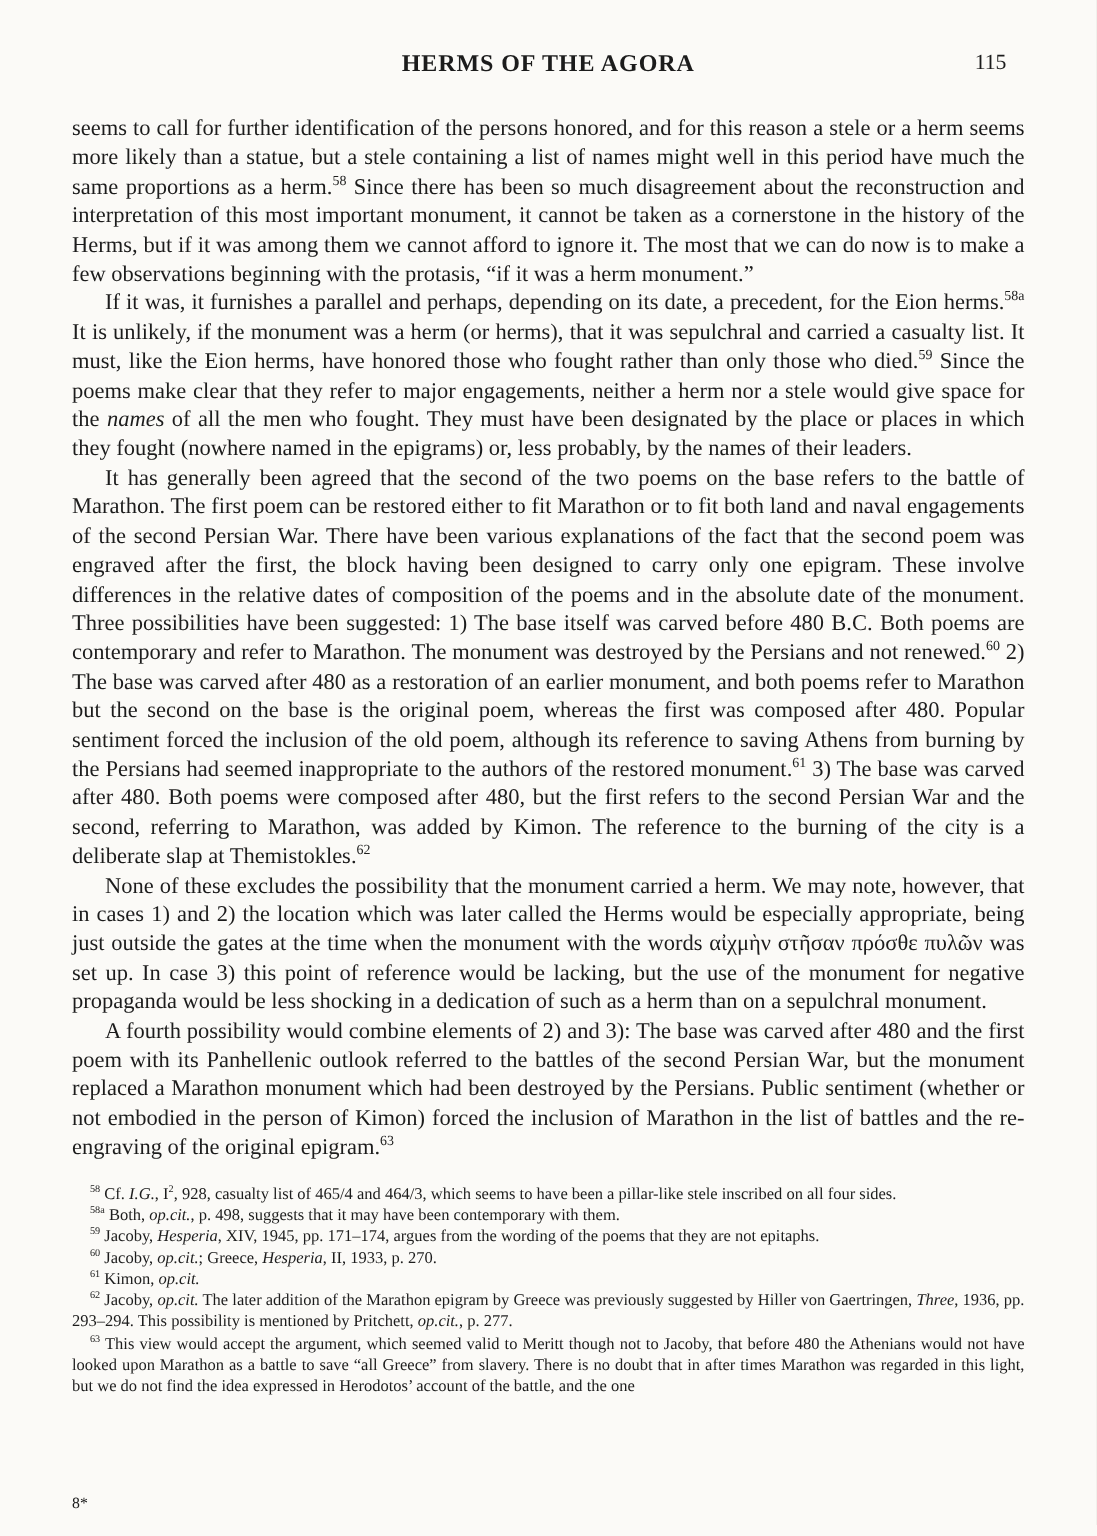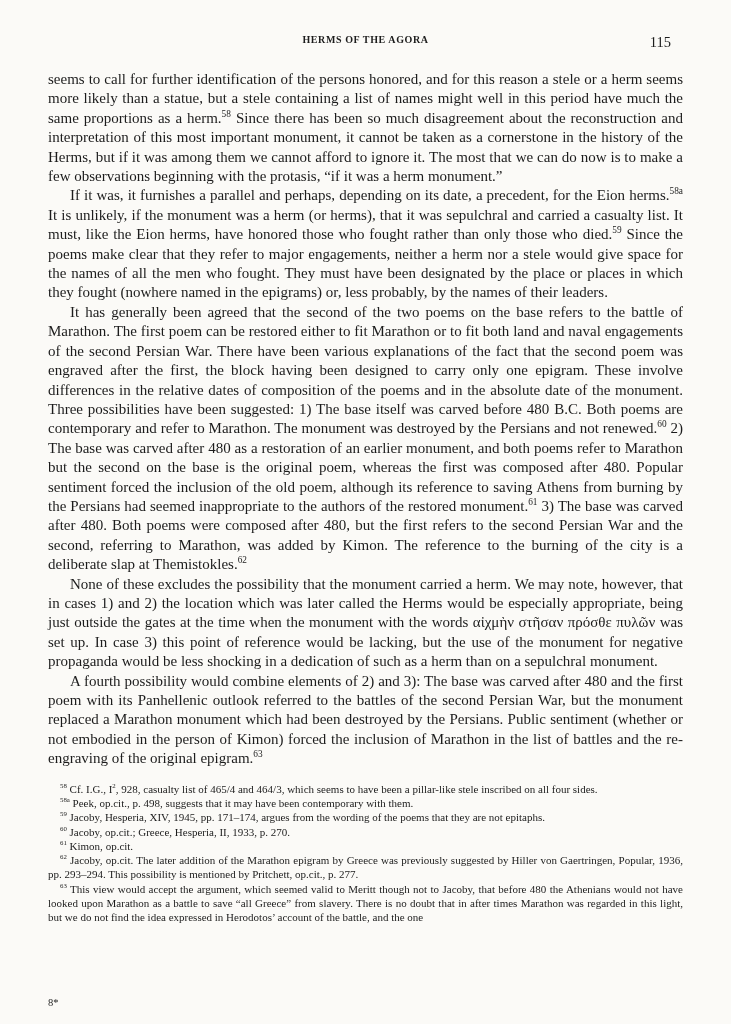--- a/index.html
+++ b/index.html
@@ -14,21 +14,21 @@
     padding: 34px 48px 20px 48px;
     position: relative;
     overflow: hidden;
   }
   .page-header {
     position: relative;
     text-align: center;
     margin-bottom: 25px;
   }
   .running-title {
-    font-size: 10px;
+    font-size: 16px;
     font-weight: bold;
     letter-spacing: 0.6px;
   }
   .page-number {
     position: absolute;
     right: 12px;
     top: 0;
     font-size: 14.5px;
   }
   .body-text {
@@ -36,21 +36,21 @@
     line-height: 19.4px;
     text-align: justify;
   }
   .para { text-indent: 22px; }
   .para.noindent { text-indent: 0; }
   sup {
     font-size: 0.62em;
     vertical-align: super;
     line-height: 0;
   }
-  .it { }
+  .it { font-style: italic; }
   .footnotes {
     margin-top: 13px;
     font-size: 11px;
     line-height: 14.3px;
     text-align: justify;
   }
   .footnote { text-indent: 12px; }
   .signature-mark {
     position: absolute;
     left: 48px;
@@ -71,23 +71,23 @@
   <main class="body-text">
     <p class="para noindent"><span>seems to call for further identification of the persons honored, and for this reason a stele or a herm seems more likely than a statue, but a stele containing a list of names might well in this period have much the same proportions as a herm.</span><sup>58</sup><span> Since there has been so much disagreement about the reconstruction and interpretation of this most important monument, it cannot be taken as a cornerstone in the history of the Herms, but if it was among them we cannot afford to ignore it. The most that we can do now is to make a few observations beginning with the protasis, “if it was a herm monument.”</span></p>
     <p class="para"><span>If it was, it furnishes a parallel and perhaps, depending on its date, a precedent, for the Eion herms.</span><sup>58a</sup><span> It is unlikely, if the monument was a herm (or herms), that it was sepulchral and carried a casualty list. It must, like the Eion herms, have honored those who fought rather than only those who died.</span><sup>59</sup><span> Since the poems make clear that they refer to major engagements, neither a herm nor a stele would give space for the </span><span class="it">names</span><span> of all the men who fought. They must have been designated by the place or places in which they fought (nowhere named in the epigrams) or, less probably, by the names of their leaders.</span></p>
     <p class="para"><span>It has generally been agreed that the second of the two poems on the base refers to the battle of Marathon. The first poem can be restored either to fit Marathon or to fit both land and naval engagements of the second Persian War. There have been various explanations of the fact that the second poem was engraved after the first, the block having been designed to carry only one epigram. These involve differences in the relative dates of composition of the poems and in the absolute date of the monument. Three possibilities have been suggested: 1) The base itself was carved before 480 B.C. Both poems are contemporary and refer to Marathon. The monument was destroyed by the Persians and not renewed.</span><sup>60</sup><span> 2) The base was carved after 480 as a restoration of an earlier monument, and both poems refer to Marathon but the second on the base is the original poem, whereas the first was composed after 480. Popular sentiment forced the inclusion of the old poem, although its reference to saving Athens from burning by the Persians had seemed inappropriate to the authors of the restored monument.</span><sup>61</sup><span> 3) The base was carved after 480. Both poems were composed after 480, but the first refers to the second Persian War and the second, referring to Marathon, was added by Kimon. The reference to the burning of the city is a deliberate slap at Themistokles.</span><sup>62</sup></p>
     <p class="para"><span>None of these excludes the possibility that the monument carried a herm. We may note, however, that in cases 1) and 2) the location which was later called the Herms would be especially appropriate, being just outside the gates at the time when the monument with the words </span><span>αἰχμὴν στῆσαν πρόσθε πυλῶν</span><span> was set up. In case 3) this point of reference would be lacking, but the use of the monument for negative propaganda would be less shocking in a dedication of such as a herm than on a sepulchral monument.</span></p>
     <p class="para"><span>A fourth possibility would combine elements of 2) and 3): The base was carved after 480 and the first poem with its Panhellenic outlook referred to the battles of the second Persian War, but the monument replaced a Marathon monument which had been destroyed by the Persians. Public sentiment (whether or not embodied in the person of Kimon) forced the inclusion of Marathon in the list of battles and the re-engraving of the original epigram.</span><sup>63</sup></p>
   </main>
 
   <section class="footnotes">
     <p class="footnote"><sup>58</sup><span> Cf. </span><span class="it">I.G.</span><span>, I</span><sup>2</sup><span>, 928, casualty list of 465/4 and 464/3, which seems to have been a pillar-like stele inscribed on all four sides.</span></p>
-    <p class="footnote"><sup>58a</sup><span> Peek, </span><span class="it">op.cit.</span><span>, p. 498, suggests that it may have been contemporary with them.</span></p>
+    <p class="footnote"><sup>58a</sup><span> Both, </span><span class="it">op.cit.</span><span>, p. 498, suggests that it may have been contemporary with them.</span></p>
     <p class="footnote"><sup>59</sup><span> Jacoby, </span><span class="it">Hesperia</span><span>, XIV, 1945, pp. 171–174, argues from the wording of the poems that they are not epitaphs.</span></p>
     <p class="footnote"><sup>60</sup><span> Jacoby, </span><span class="it">op.cit.</span><span>; Greece, </span><span class="it">Hesperia</span><span>, II, 1933, p. 270.</span></p>
     <p class="footnote"><sup>61</sup><span> Kimon, </span><span class="it">op.cit.</span></p>
-    <p class="footnote"><sup>62</sup><span> Jacoby, </span><span class="it">op.cit.</span><span> The later addition of the Marathon epigram by Greece was previously suggested by Hiller von Gaertringen, </span><span class="it">Popular</span><span>, 1936, pp. 293–294. This possibility is mentioned by Pritchett, </span><span class="it">op.cit.</span><span>, p. 277.</span></p>
+    <p class="footnote"><sup>62</sup><span> Jacoby, </span><span class="it">op.cit.</span><span> The later addition of the Marathon epigram by Greece was previously suggested by Hiller von Gaertringen, </span><span class="it">Three</span><span>, 1936, pp. 293–294. This possibility is mentioned by Pritchett, </span><span class="it">op.cit.</span><span>, p. 277.</span></p>
     <p class="footnote"><sup>63</sup><span> This view would accept the argument, which seemed valid to Meritt though not to Jacoby, that before 480 the Athenians would not have looked upon Marathon as a battle to save “all Greece” from slavery. There is no doubt that in after times Marathon was regarded in this light, but we do not find the idea expressed in Herodotos’ account of the battle, and the one</span></p>
   </section>
 
   <div class="signature-mark">8*</div>
 
 </div>
 
 </body></html>

